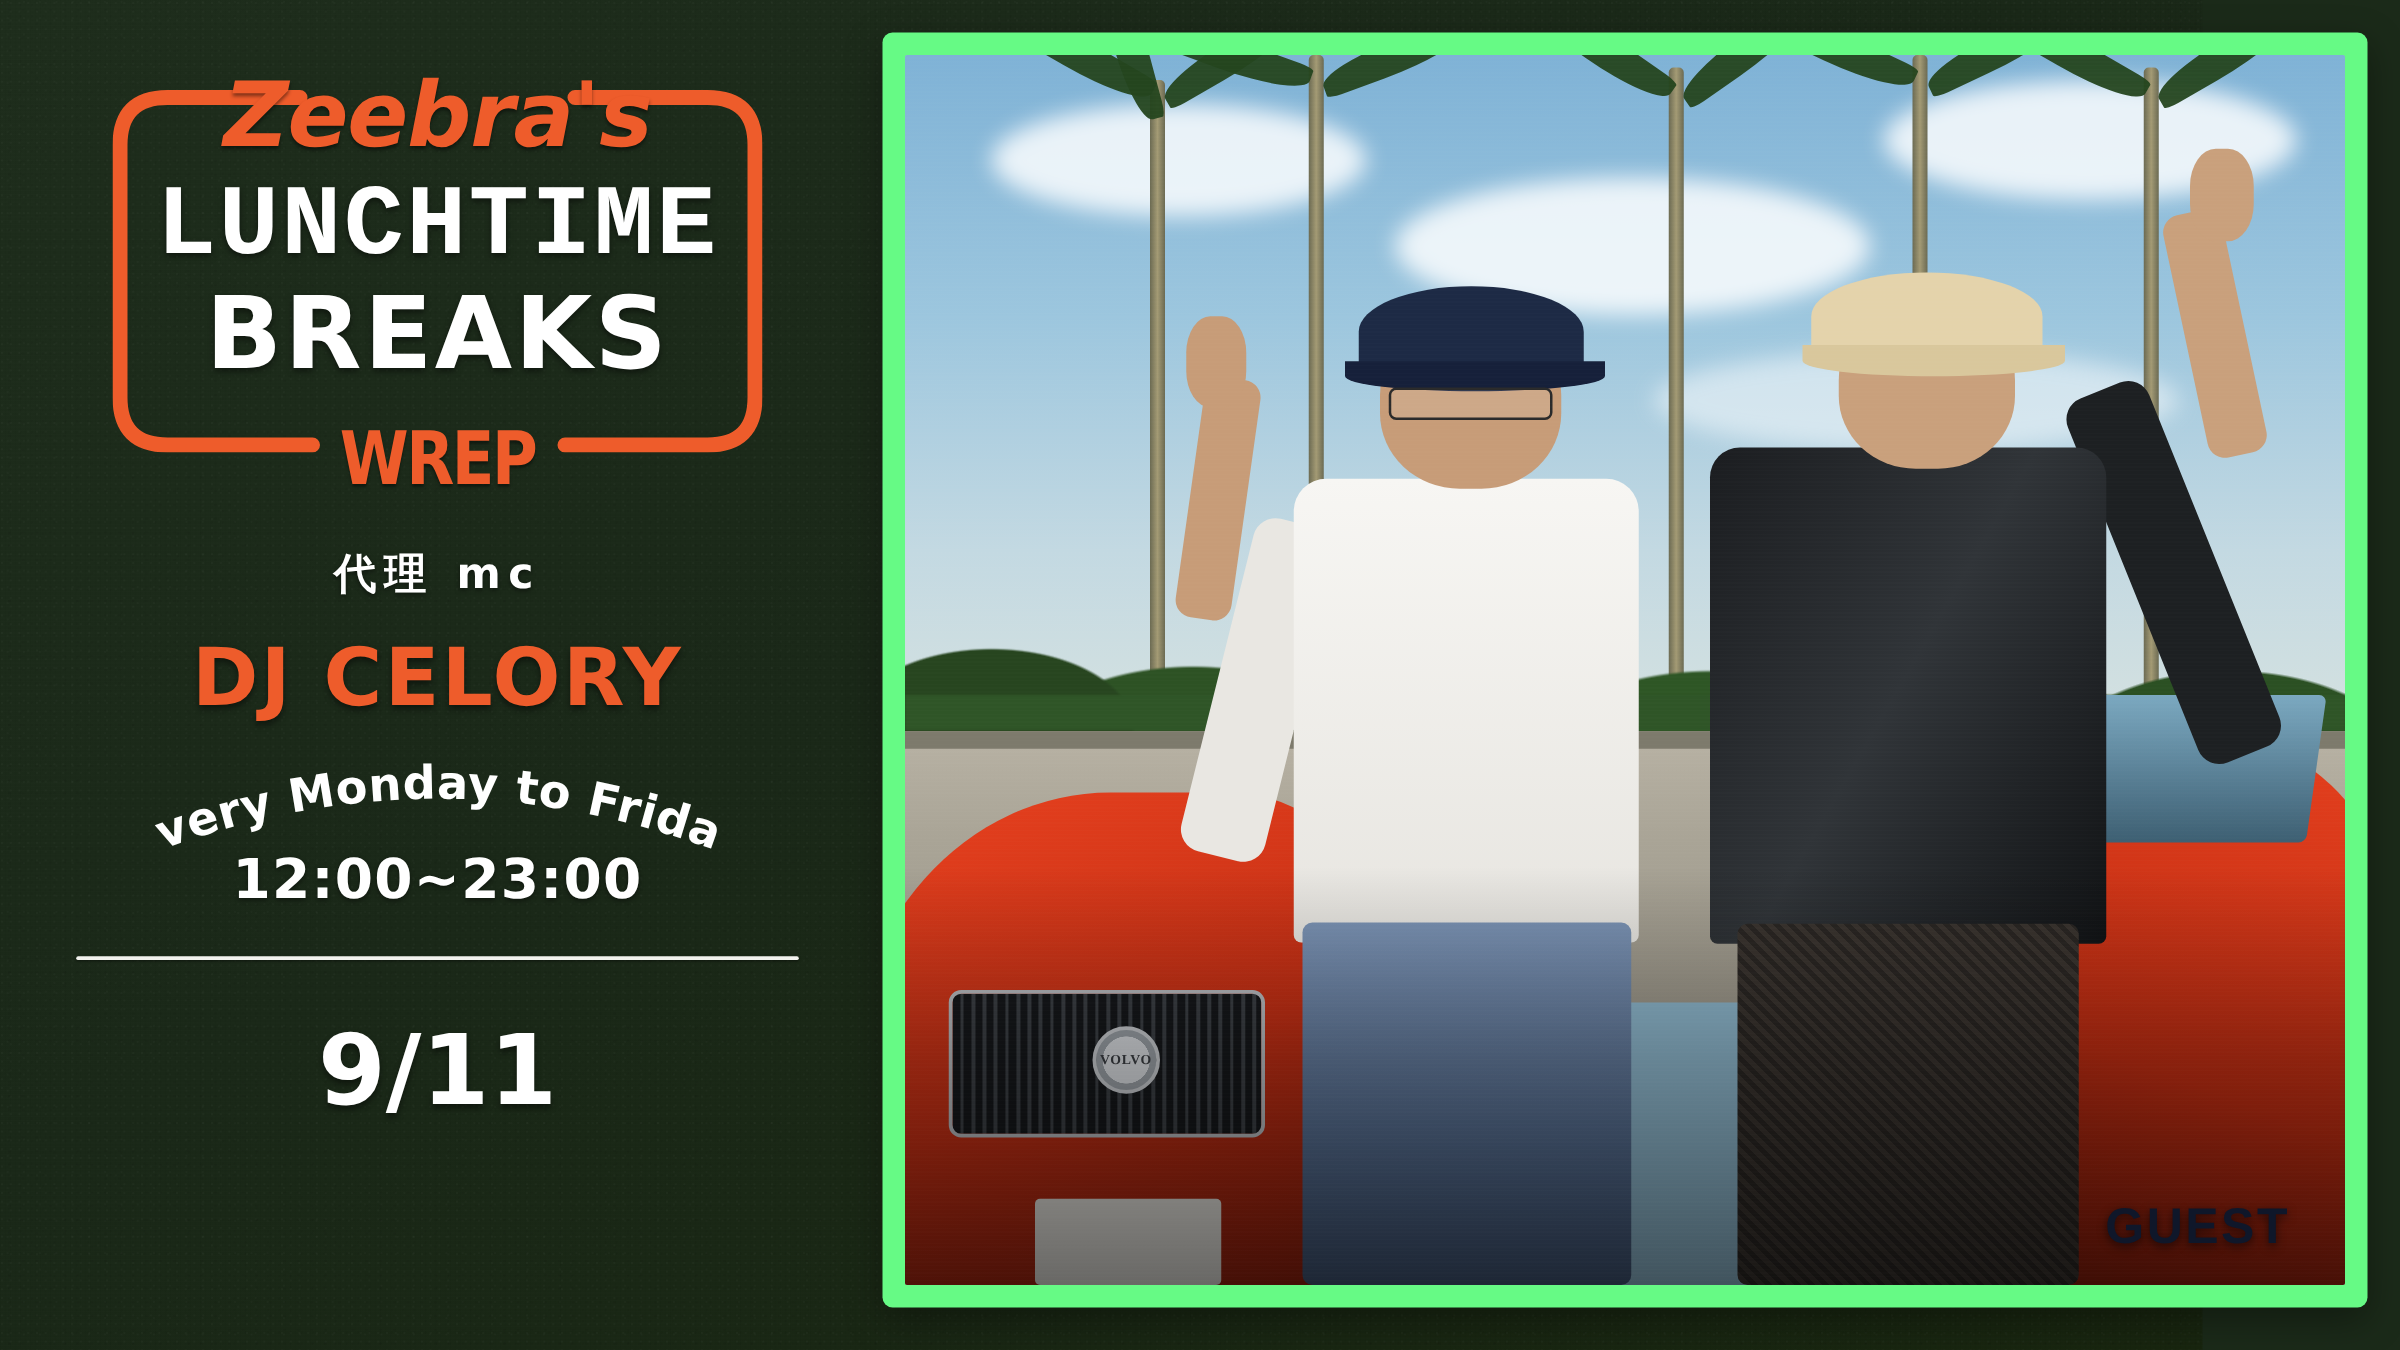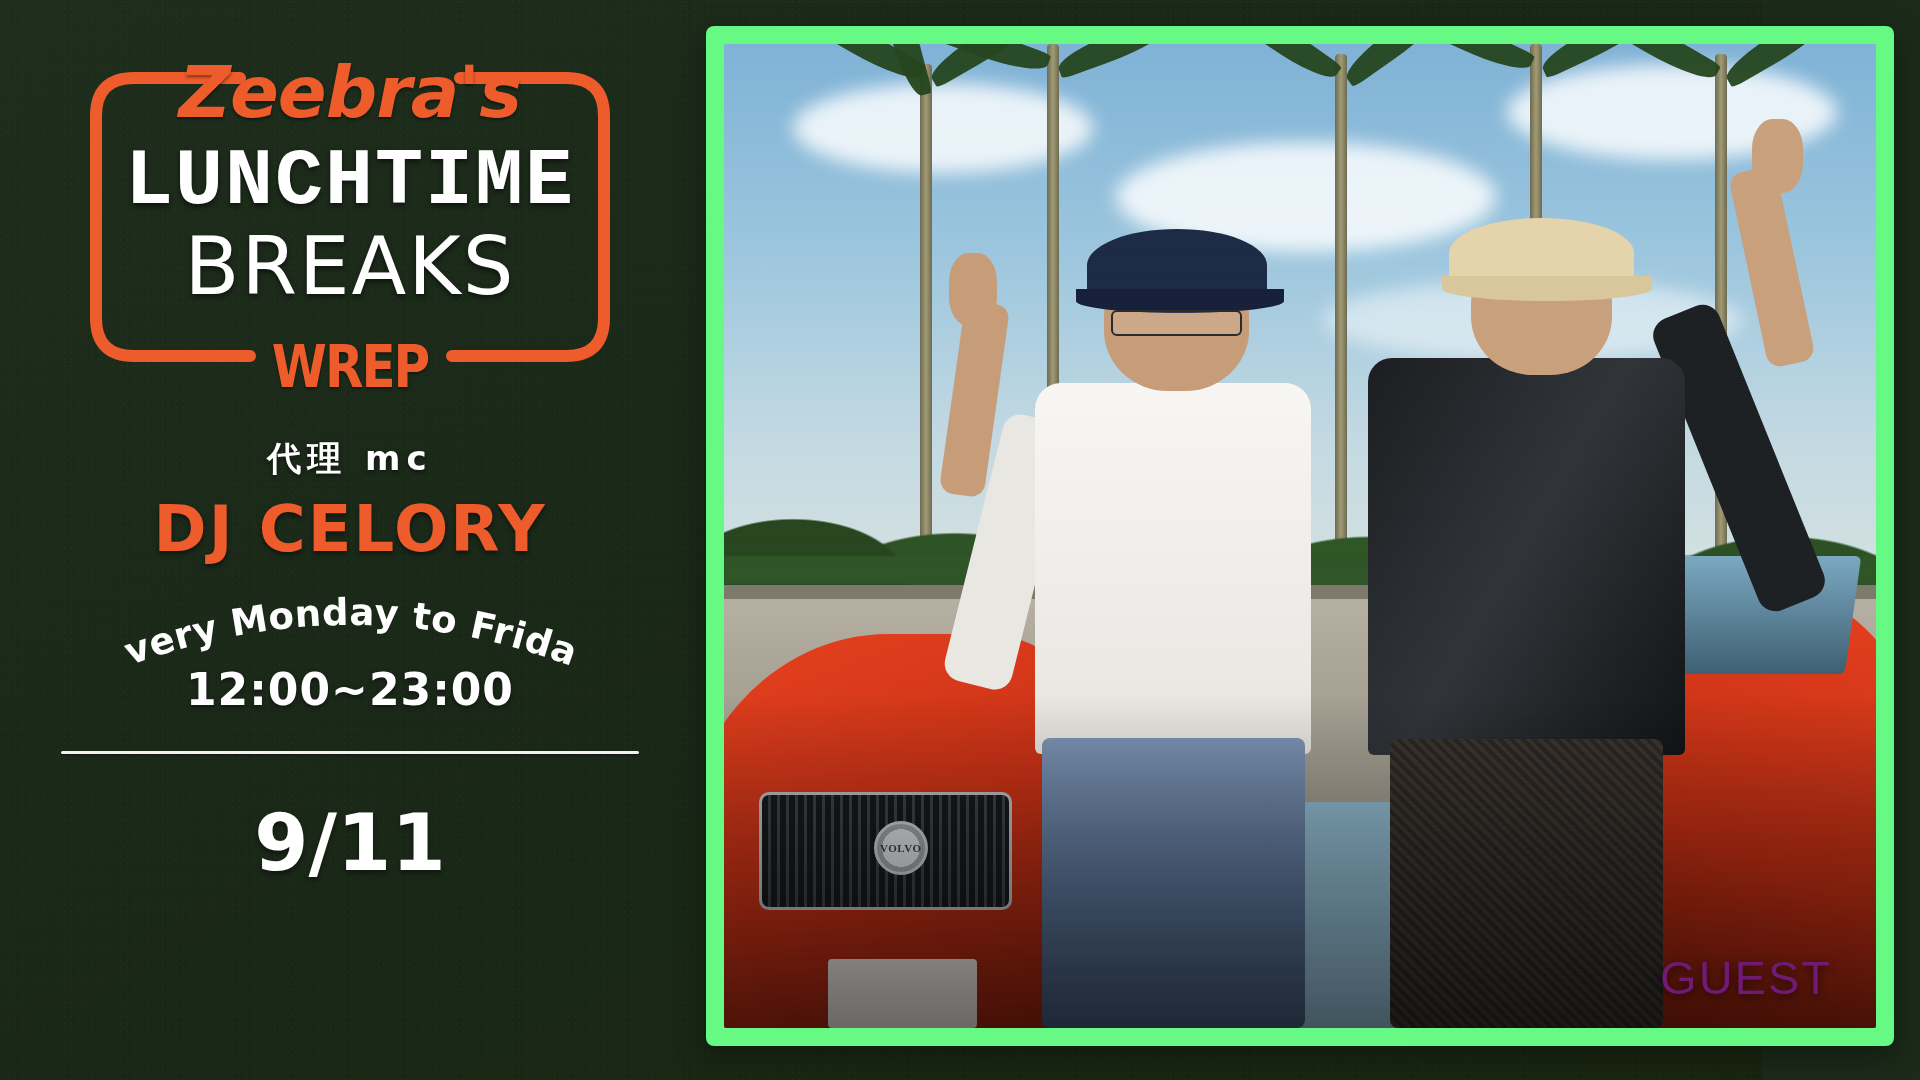--- a/index.html
+++ b/index.html
@@ -44,39 +44,39 @@
     font-family:"DejaVu Sans", sans-serif;
     letter-spacing:-1px;font-style:italic;
     text-shadow:0 2px 3px rgba(0,0,0,.45);
   }
   .lunchtime{
     top:70px;font-size:80px;font-weight:bold;color:#ffffff;
     font-family:Liberation Mono, monospace;letter-spacing:2px;
     text-shadow:0 3px 5px rgba(0,0,0,.5);line-height:1;
   }
   .breaks{
-    top:155px;font-size:80px;font-weight:normal;color:#ffffff;
+    top:155px;font-size:80px;font-weight:bold;color:#ffffff;
     font-family:"DejaVu Sans", sans-serif;letter-spacing:2px;
     text-shadow:0 3px 5px rgba(0,0,0,.5);line-height:1;
   }
   .wrep{
     bottom:-34px;font-size:50px;font-weight:bold;color:#EE5C2B;
     font-family:"DejaVu Sans", sans-serif;letter-spacing:-2px;
     transform:scaleY(1.18);
     text-shadow:0 2px 2px rgba(0,0,0,.4);
   }
 
   
   .daili{
     margin-top:74px;color:#fff;font-size:34px;font-weight:bold;
     letter-spacing:6px;font-family:"DejaVu Sans", sans-serif;
     text-shadow:0 2px 4px rgba(0,0,0,.5);
   }
   .djname{
-    margin-top:10px;color:#EE5C2B;font-size:64px;font-weight:bold;
+    margin-top:24px;color:#EE5C2B;font-size:64px;font-weight:bold;
     letter-spacing:2px;font-family:"DejaVu Sans", sans-serif;
     text-shadow:0 3px 5px rgba(0,0,0,.45);
   }
 
   
   .arch{margin-top:24px;width:460px;height:80px;}
   .arch text{
     fill:#ffffff;font-family:"DejaVu Sans", sans-serif;
     font-size:37px;font-weight:bold;letter-spacing:.5px;
   }
@@ -186,21 +186,21 @@
     border-radius:14px;transform:rotate(-12deg);}
   #p2 .hand{position:absolute;right:-24%;top:-10%;width:14%;height:9%;background:#c9a07c;border-radius:40%;}
   .scrim{position:absolute;left:0;bottom:0;width:100%;height:34%;
     background:linear-gradient(180deg,rgba(0,0,0,0) 0%,rgba(0,0,0,.28) 45%,rgba(0,0,0,.55) 100%);}
   .photo-grain{position:absolute;inset:0;opacity:.2;pointer-events:none;
     background-image:repeating-linear-gradient(0deg,rgba(255,255,255,.05) 0 1px,transparent 1px 3px);}
 
   
   .caption{position:absolute;right:44px;bottom:26px;text-align:right;}
   .guest-label{
-    color:#701a75;font-size:47px;font-weight:normal;letter-spacing:2px;
+    color:#0f172a;font-size:40px;font-weight:bold;letter-spacing:2px;
     font-family:"Liberation Sans", sans-serif;
     text-shadow:0 3px 8px rgba(0,0,0,.6);line-height:1.05;
   }
   .guest-name{
     color:#ffffff;font-size:84px;font-weight:bold;letter-spacing:0px;
     font-family:"Liberation Sans", sans-serif;
     text-shadow:0 4px 12px rgba(0,0,0,.65);line-height:1.1;white-space:nowrap;
   }
 </style>
 </head>

